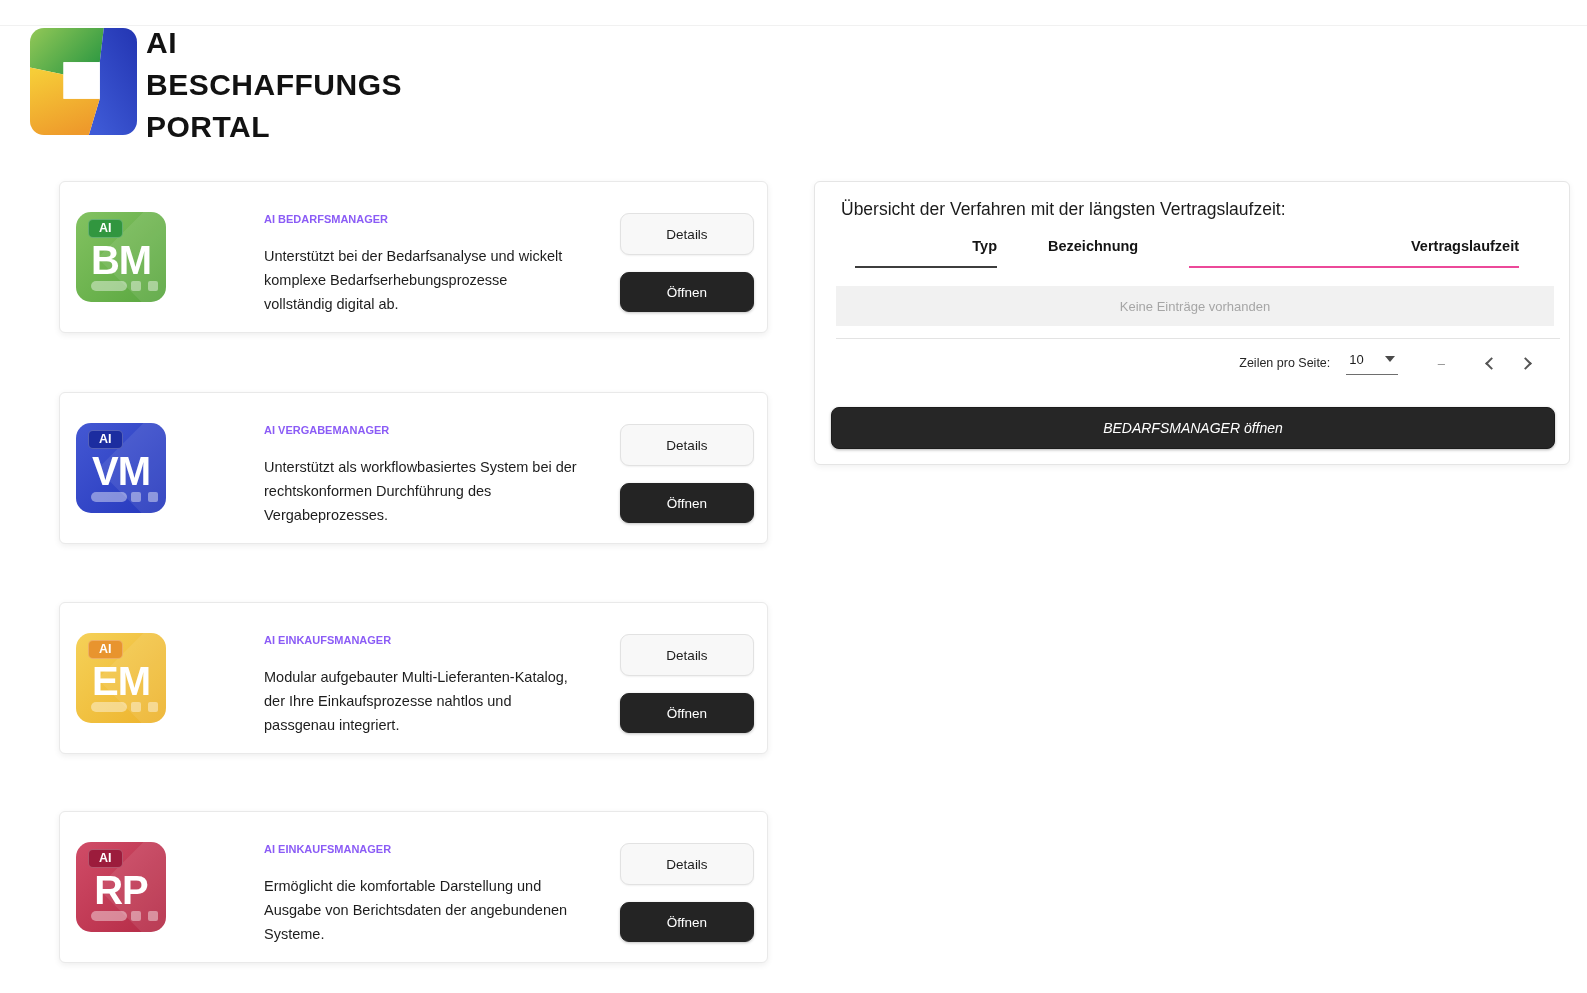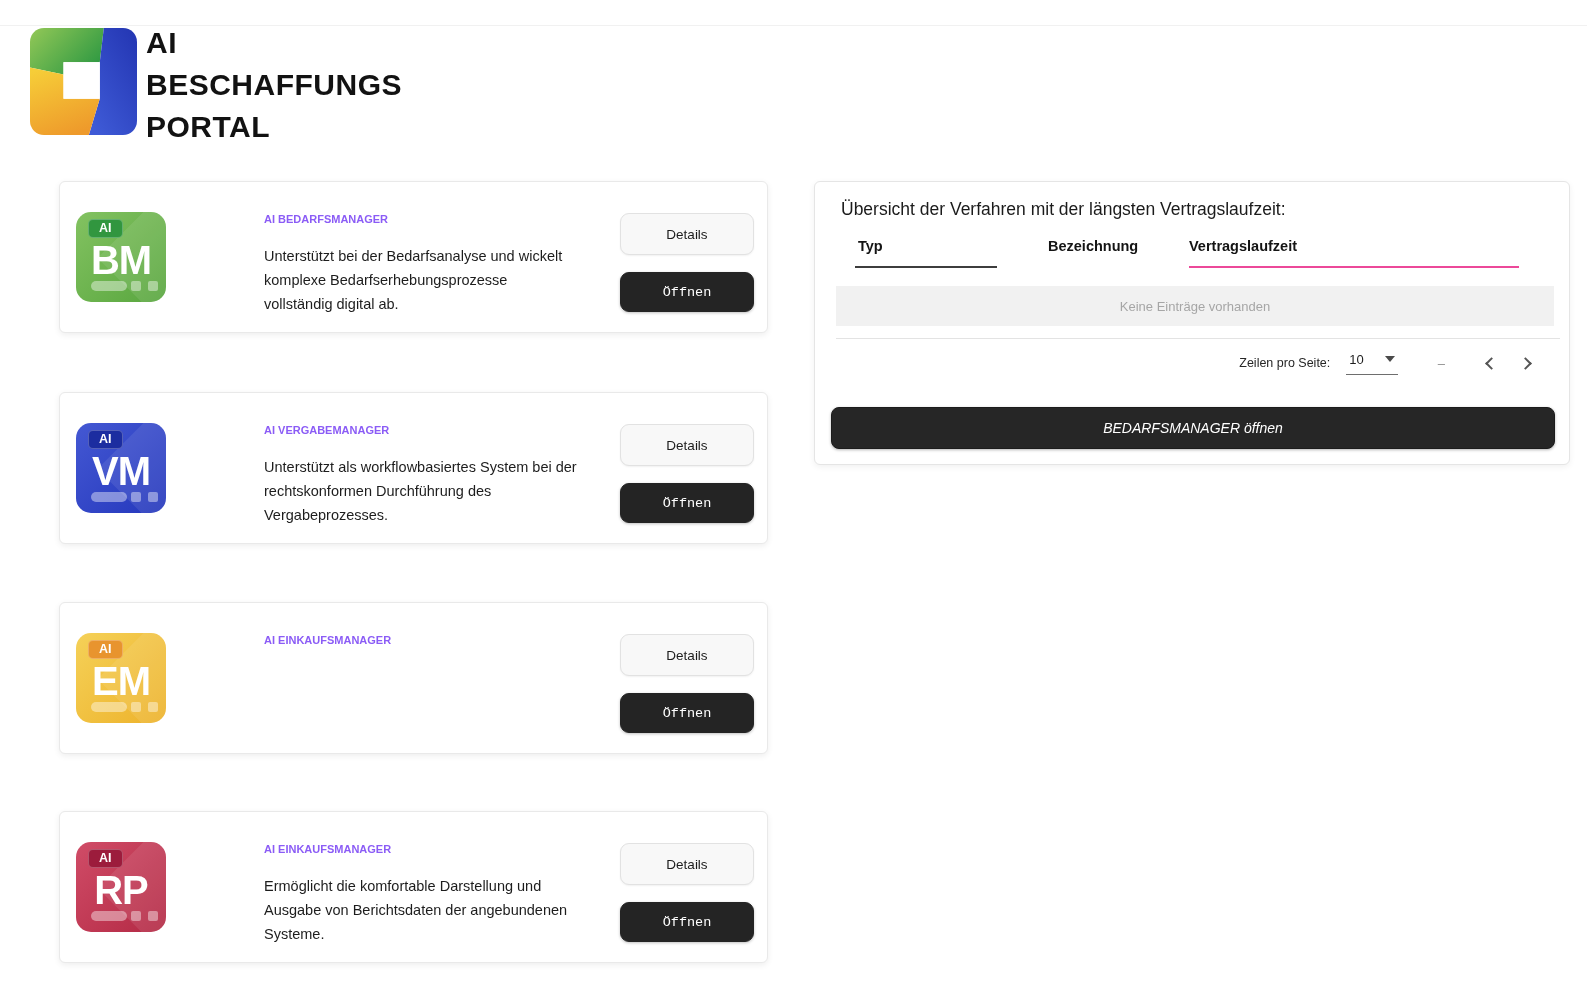--- a/index.html
+++ b/index.html
@@ -43,25 +43,25 @@
   .tile.rp .tile-badge { background:#9c1c3c; border:1px solid rgba(255,255,255,0.25); }
 
   .card-title { position:absolute; left:204px; top:31px; font-size:11px; font-weight:bold; color:#8b5cf6; }
   .card-desc  { position:absolute; left:204px; top:62px; width:315px; font-size:14.5px; line-height:24px; color:#1d1d1d; }
 
   .btn { position:absolute; left:560px; width:134px; display:flex; align-items:center; justify-content:center;
          border-radius:9px; font-family:"Liberation Sans",sans-serif; font-size:13.5px; cursor:pointer; }
   .btn-details { top:31px; height:42px; background:#f8f8f8; border:1px solid #e2e2e2; color:#1c1c1c;
                  box-shadow:0 1px 2px rgba(0,0,0,0.06); }
   .btn-open { top:90px; height:40px; background:#242424; border:1px solid #242424; color:#fff;
-              box-shadow:0 1px 3px rgba(0,0,0,0.25);font-family:Liberation Mono, monospace; }
+              box-shadow:0 1px 3px rgba(0,0,0,0.25); }
 
   
   .panel { position:absolute; left:814px; top:181px; width:756px; height:284px; background:#fff;
-           border:1px solid #e5e5e5; border-radius:6px; box-shadow:0 2px 6px rgba(0,0,0,0.06); }
+           border:1px solid #e5e5e5; border-radius:6px; box-shadow:0 2px 6px rgba(0,0,0,0.06);text-align:right; }
   .panel-title { position:absolute; left:26px; top:17px; font-size:17.5px; color:#1b1b1b; }
 
   .th { position:absolute; top:56px; height:30px; font-size:14.5px; font-weight:bold; color:#141414; }
   .th-typ { left:40px; width:142px; border-bottom:2px solid #3d3d3d; padding-left:3px; }
   .th-bez { left:233px; }
   .th-ver { left:374px; width:330px; border-bottom:2px solid #ec4899; }
 
   .empty-row { position:absolute; left:21px; top:104px; width:718px; height:40px; background:#f1f1f1;
                display:flex; align-items:center; justify-content:center; font-size:13px; color:#a6a6a6; }
 
@@ -156,20 +156,21 @@
 
   <div class="card c3">
     <div class="tile em">
       <span class="tile-badge">AI</span>
       <span class="tile-letters">EM</span>
       <span class="tile-bar"></span>
       <span class="tile-dot d1"></span>
       <span class="tile-dot d2"></span>
     </div>
     <div class="card-title">AI EINKAUFSMANAGER</div>
+    <div class="card-desc">Modular aufgebauter Multi-Lieferanten-Katalog, der Ihre Einkaufsprozesse nahtlos und passgenau integriert.</div>
     <div class="btn btn-details">Details</div>
     <div class="btn btn-open">Öffnen</div>
   </div>
 
   <div class="card c4">
     <div class="tile rp">
       <span class="tile-badge">AI</span>
       <span class="tile-letters">RP</span>
       <span class="tile-bar"></span>
       <span class="tile-dot d1"></span>

